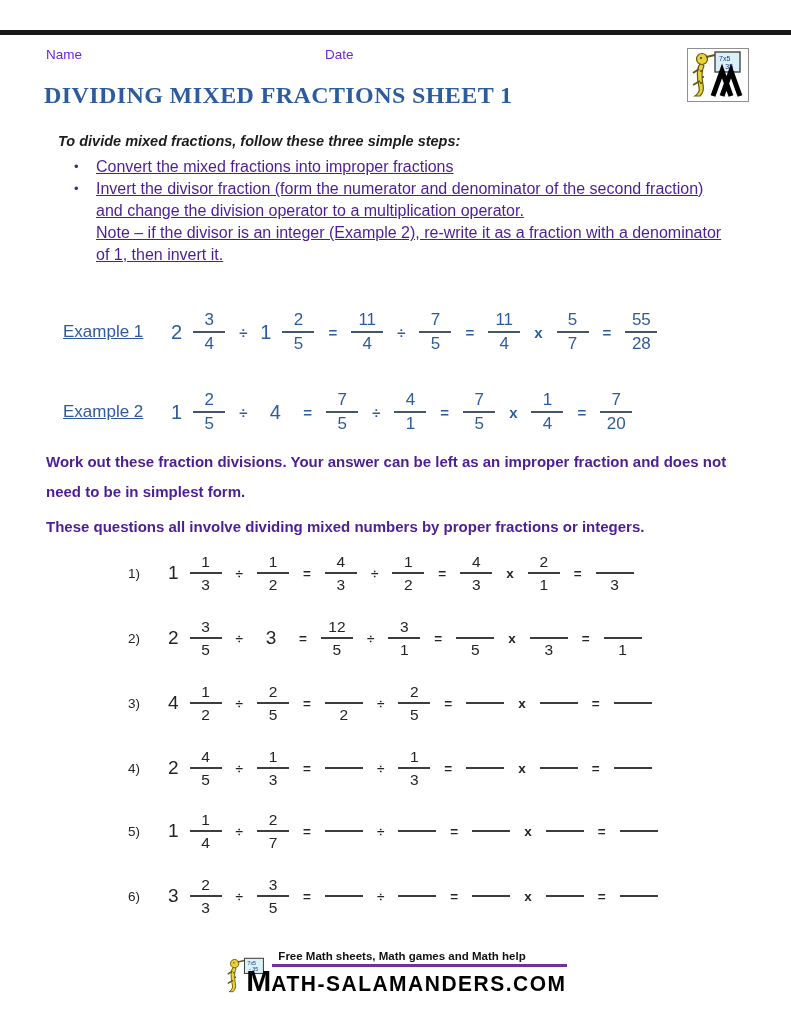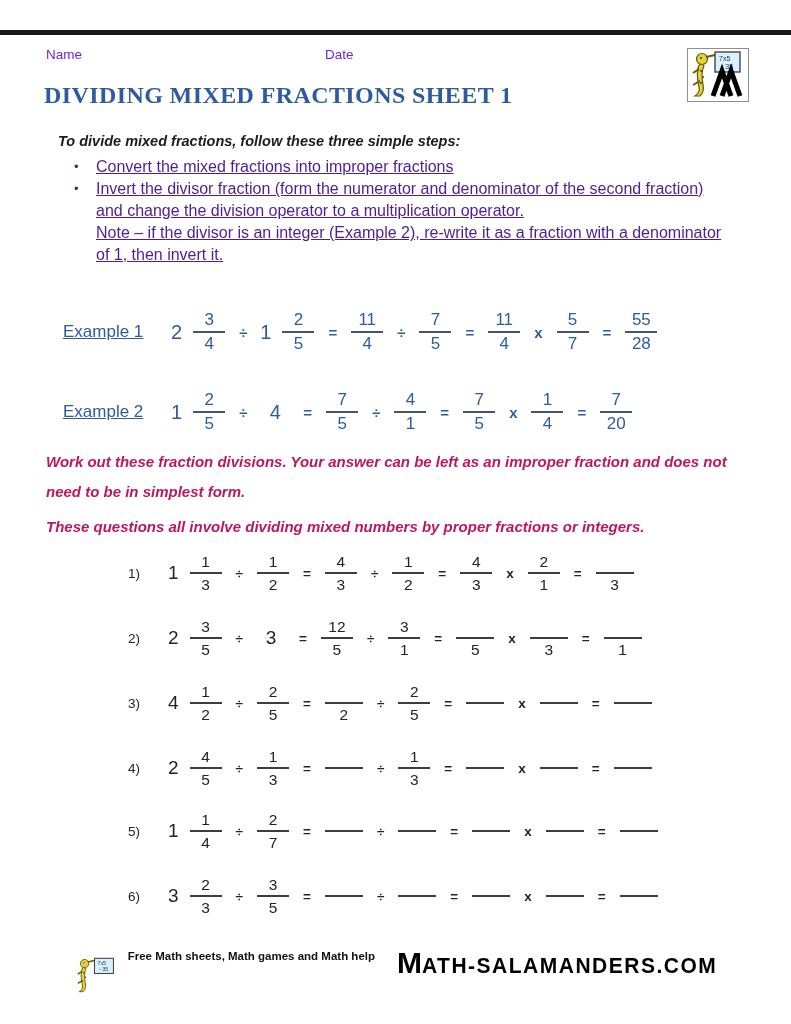--- a/index.html
+++ b/index.html
@@ -36,27 +36,27 @@
   .example .whole{font-size:20px;}
   .whole.slot{min-width:34px;text-align:center;margin:0;}
   .op{font-size:13.5px;font-weight:bold;margin:0 11px;}
   .example .op{font-size:15px;}
   .frac{display:inline-flex;flex-direction:column;align-items:center;min-width:32px;padding:0 3px;}
   .fnum,.fden{font-size:15.5px;line-height:19px;min-height:19px;text-align:center;}
   .example .fnum,.example .fden{font-size:17px;line-height:20px;min-height:20px;}
   .fbar{align-self:stretch;height:2px;min-width:28px;background:var(--qbar);margin:1px 0;}
   .example .fbar{background:var(--exbar);}
   .frac.blank .fbar,.frac.noblank .fbar{min-width:38px;}
-  .note{position:absolute;left:46px;font-size:15px;font-style:italic;font-weight:bold;color:#be185d;line-height:30px;}
+  .note{position:absolute;left:46px;font-size:15px;font-weight:bold;color:#4c1d95;line-height:30px;}
   .note-work{top:447px;width:706px;}
   .note-q{top:512px;width:706px;}
   .footer{position:absolute;left:0;top:950px;width:791px;display:flex;justify-content:center;}
   .f-inner{display:flex;align-items:flex-start;}
   .f-icon{flex:0 0 auto;margin-right:4px;margin-top:2px;}
-  .f-text{display:flex;gap:24px;}
+  .f-text{display:flex;flex-direction:column;}
   .f-tagline{font-size:11.5px;font-weight:bold;color:#111;padding-left:6px;}
   .f-underline{height:3px;background:var(--purple);margin:2px 0 1px 0;}
   .f-site{display:flex;align-items:baseline;color:#000;margin-left:-26px;}
   .f-m{font-size:30px;font-weight:bold;letter-spacing:0;line-height:26px;}
   .f-rest{font-size:21px;font-weight:bold;letter-spacing:1.5px;line-height:26px;transform:scaleY(1.05);}
 </style>
 </head>
 <body>
 
 <div class="page">

